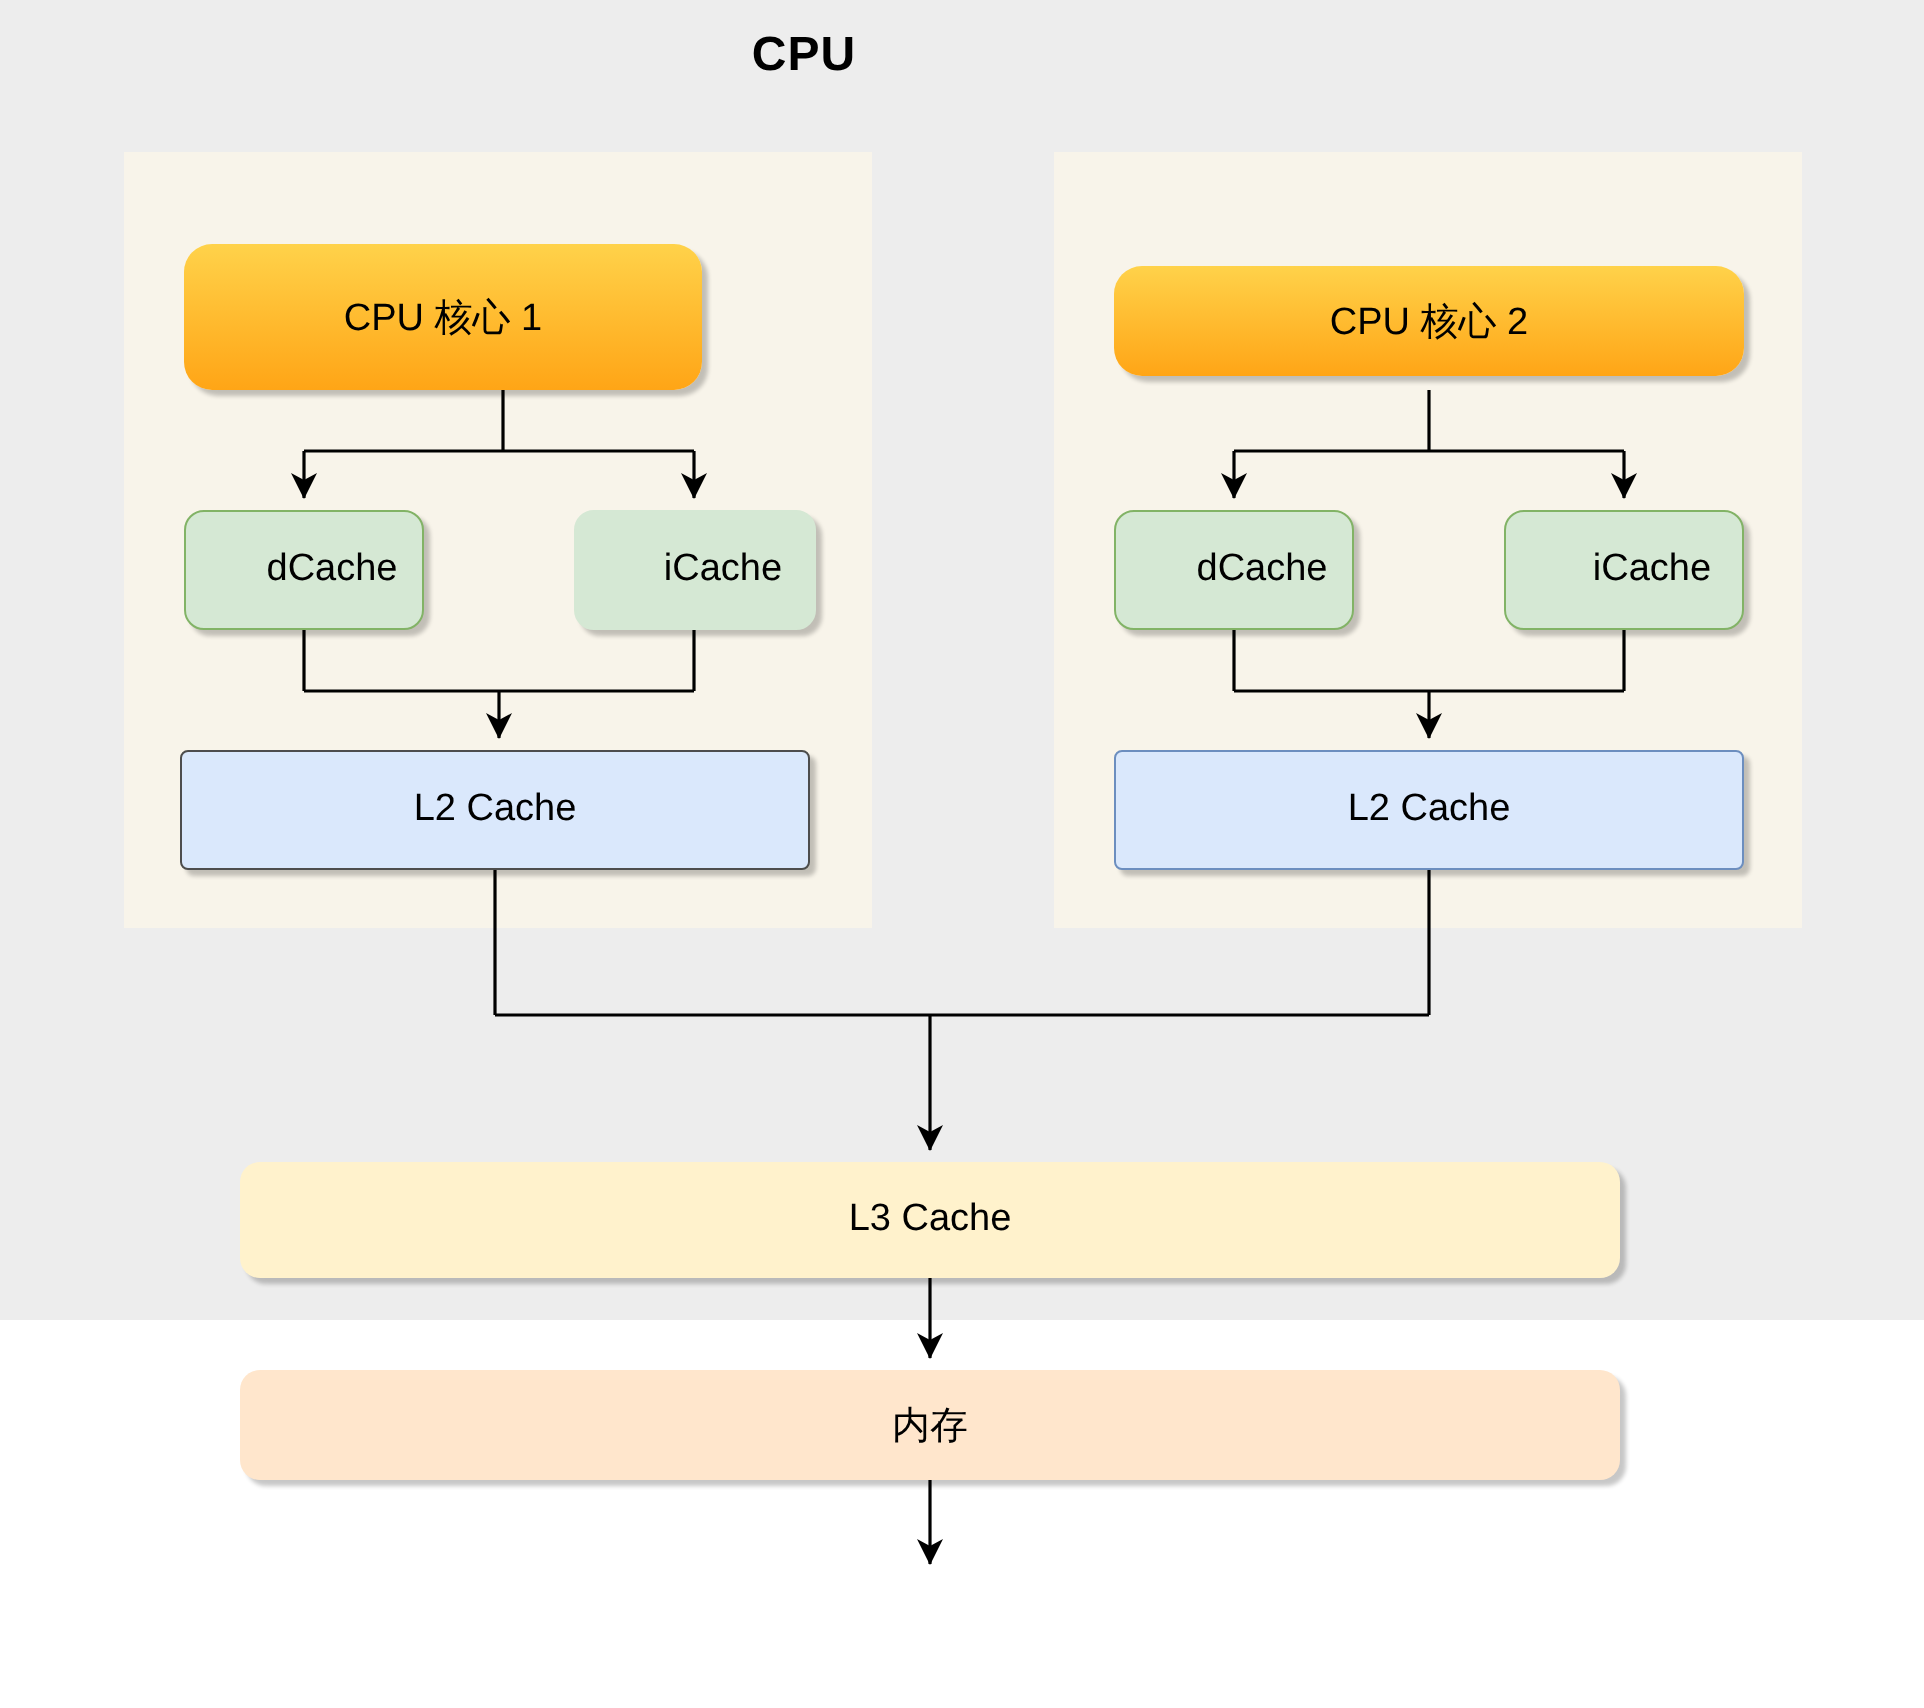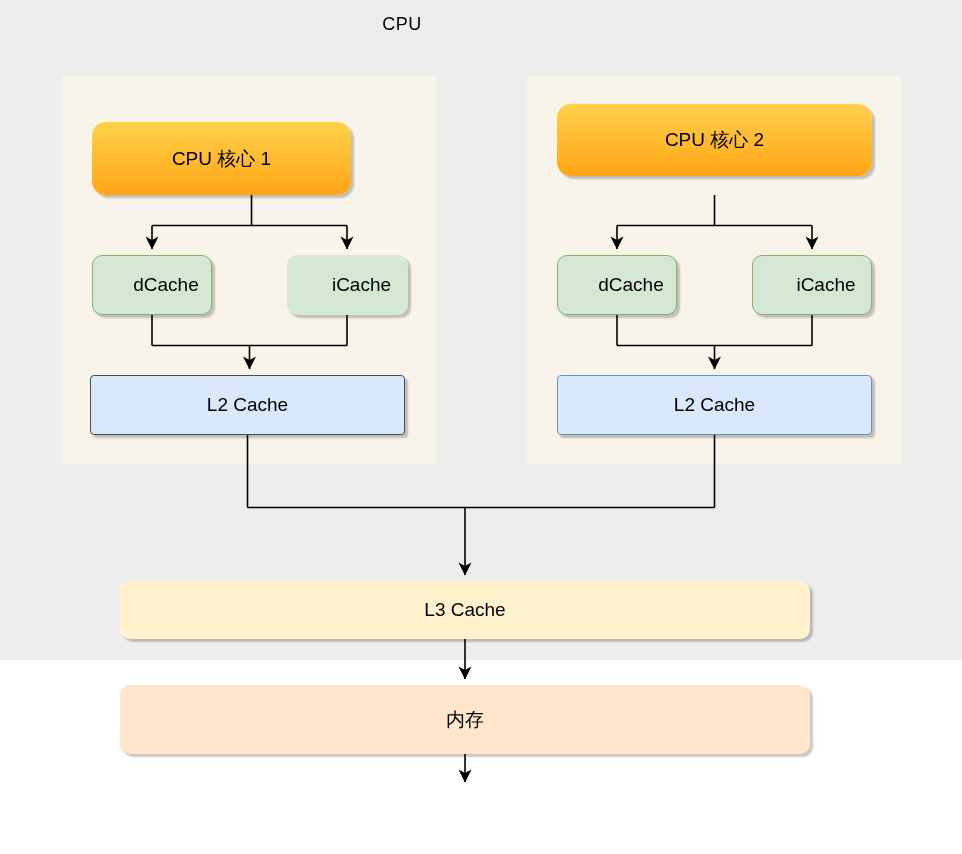--- a/index.html
+++ b/index.html
@@ -12,21 +12,21 @@
     overflow: hidden;
   }
   .canvas { position: absolute; left: 0; top: 0; width: 962px; height: 854px; }
 
   .cpu-container {
     position: absolute; left: 0; top: 0; width: 962px; height: 660px;
     background: var(--container-bg, #ededed);
   }
   .cpu-title {
     position: absolute; left: 0; top: 14px; width: 804px;
-    text-align: center; font-size: 18px; font-weight: normal;
+    text-align: center; font-size: 24px; font-weight: bold;
     letter-spacing: 0.5px;
   }
   .group {
     position: absolute;
     background: var(--group-bg, #f8f4ea);
   }
   .g1 { left: 62px;  top: 76px; width: 374px; height: 388px; }
   .g2 { left: 527px; top: 76px; width: 374px; height: 388px; }
 
   .node {
@@ -35,21 +35,21 @@
     font-size: 19px;
     box-sizing: border-box;
     box-shadow: 3px 3px 2px rgba(0,0,0,0.22);
   }
   .core {
     background: linear-gradient(180deg, var(--core-top, #ffd24a) 0%, var(--core-bottom, #ffa516) 100%);
     border-radius: 14px;
     border: none;
   }
   .core1 { left: 92px;  top: 122px; width: 259px; height: 73px; }
-  .core2 { left: 557px; top: 104px; width: 315px; height: 72px; }
+  .core2 { left: 557px; top: 133px; width: 315px; height: 55px; }
 
   .cache {
     background: var(--cache-fill, #d5e8d4);
     border: 1px solid var(--cache-border, #82b366);
     border-radius: 10px;
     padding-left: 28px;
   }
   .cache.noborder { border-color: var(--cache-fill, #d5e8d4); }
   .dcache1 { left: 92px;  top: 255px; width: 120px; height: 60px; }
   .icache1 { left: 287px; top: 255px; width: 121px; height: 60px; }
@@ -58,21 +58,21 @@
 
   .l2 {
     background: var(--l2-fill, #dae8fc);
     border-radius: 4px;
   }
   .l2a { left: 90px;  top: 375px; width: 315px; height: 60px; border: 1px solid var(--l2-border-dark, #4d4d4d); }
   .l2b { left: 557px; top: 375px; width: 315px; height: 60px; border: 1px solid var(--l2-border-blue, #6c8ebf); }
 
   .wide { border-radius: 10px; border: none; }
   .l3     { left: 120px; top: 581px; width: 690px; height: 58px; background: var(--l3-fill, #fff2cc); }
-  .memory { left: 120px; top: 685px; width: 690px; height: 69px; background: var(--memory-fill, #ffe6cc); text-align: right; }
+  .memory { left: 120px; top: 685px; width: 690px; height: 55px; background: var(--memory-fill, #ffe6cc); text-align: right; }
   .disk   { left: 120px; top: 788px; width: 690px; height: 53px; background: var(--disk-fill, #e1d5e7); }
 
   svg.connectors {
     position: absolute; left: 0; top: 0; width: 962px; height: 854px;
     pointer-events: none;
   }
   svg.connectors path.wire {
     fill: none;
     stroke: var(--connector, #000000);
     stroke-width: 1.6;

